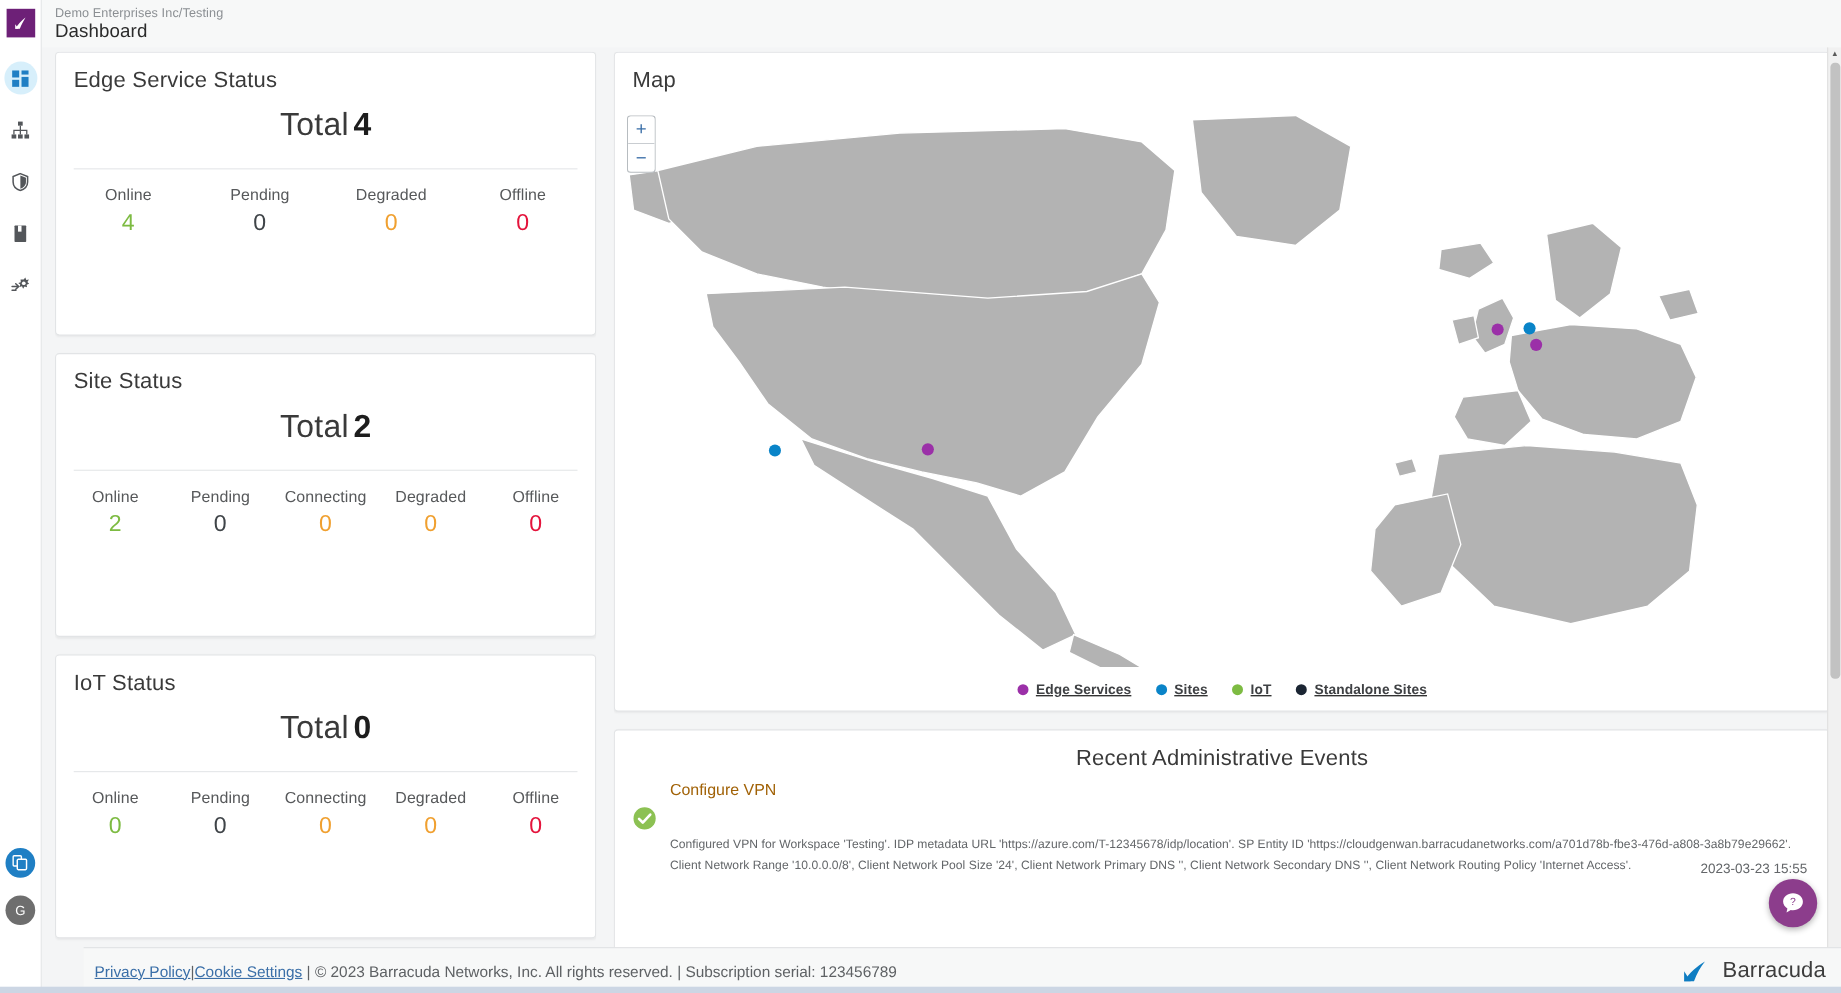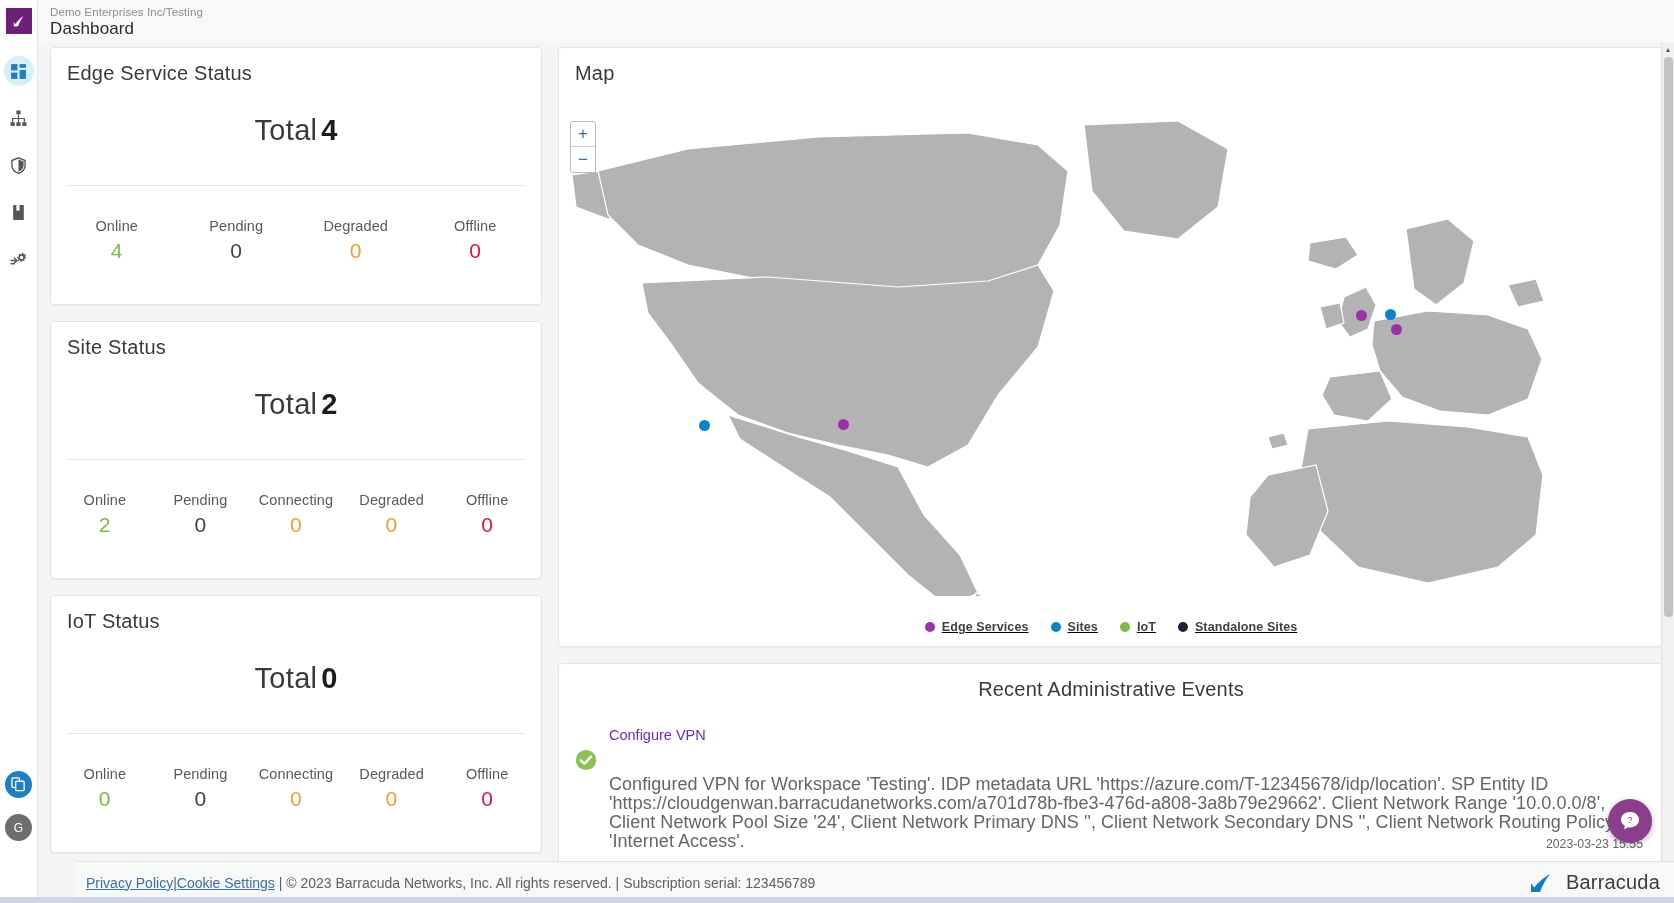--- a/index.html
+++ b/index.html
@@ -63,21 +63,20 @@
     position: relative;
   }
   .col-left { width: 492px; flex: 0 0 492px; display: flex; flex-direction: column; gap: 16px; overflow: hidden; }
   .col-right { flex: 1; display: flex; flex-direction: column; gap: 16px; overflow: hidden; }
 
   .card {
     background: #ffffff;
     border: 1px solid #e2e4e6;
     border-radius: 4px;
     box-shadow: 0 1px 2px rgba(0,0,0,.05);
-    gap: 16px;
   }
   .card-title { font-size: 20px; color: #3a3a3a; padding: 14px 16px 0 16px; letter-spacing: .2px; font-weight: 400; }
 
   .status-card { height: 258px; display: flex; flex-direction: column; flex: 0 0 258px; }
   .total-row { text-align: center; margin-top: 13px; }
   .total-label { font-size: 29px; color: #3a3a3a; font-weight: 300; letter-spacing: .3px; }
   .total-value { font-size: 29px; color: #1d1d1d; font-weight: 700; margin-left: 4px; }
   .hr { height: 1px; background: #e4e6e8; margin: 22px 16px 0 16px; }
   .metrics { display: flex; margin-top: 16px; padding: 0 6px; }
   .metric { flex: 1; text-align: center; }
@@ -108,22 +107,22 @@
   }
   .legend-item { display: flex; align-items: center; gap: 7px; text-decoration: underline; }
   .legend-dot { width: 10px; height: 10px; border-radius: 50%; }
   .legend-text { font-size: 12.5px; color: #3f4144; font-weight: 600; letter-spacing: .1px; }
 
   
   .events-card { flex: 1; display: flex; flex-direction: column; overflow: hidden; min-height: 0; align-items: center; }
   .event-row { display: flex; padding: 10px 16px 4px 16px; gap: 12px; align-items: flex-start; }
   .ok-icon { width: 22px; height: 22px; flex: 0 0 22px; margin-top: 22px; }
   .event-body { flex: 1; min-width: 0; position: relative; }
-  .event-title { font-size: 14.5px; color: #6d28d9; margin-bottom: 3px; }
-  .event-desc { font-size: 18px; color: #636669; line-height: 19px; letter-spacing: .05px; margin-top: 32px; }
+  .event-title { font-size: 14.5px; color: #a16207; margin-bottom: 3px; }
+  .event-desc { font-size: 11px; color: #636669; line-height: 19px; letter-spacing: .05px; margin-top: 32px; }
   .event-time {
     position: absolute; right: 4px; bottom: 0;
     font-size: 12.3px; color: #636669; white-space: nowrap; background: #fff; padding-left: 6px;
   }
 
   
   .help-fab {
     position: absolute; right: 22px; bottom: 60px;
     width: 44px; height: 44px; border-radius: 50%;
     background: #8c3d8c; color: #fff;

